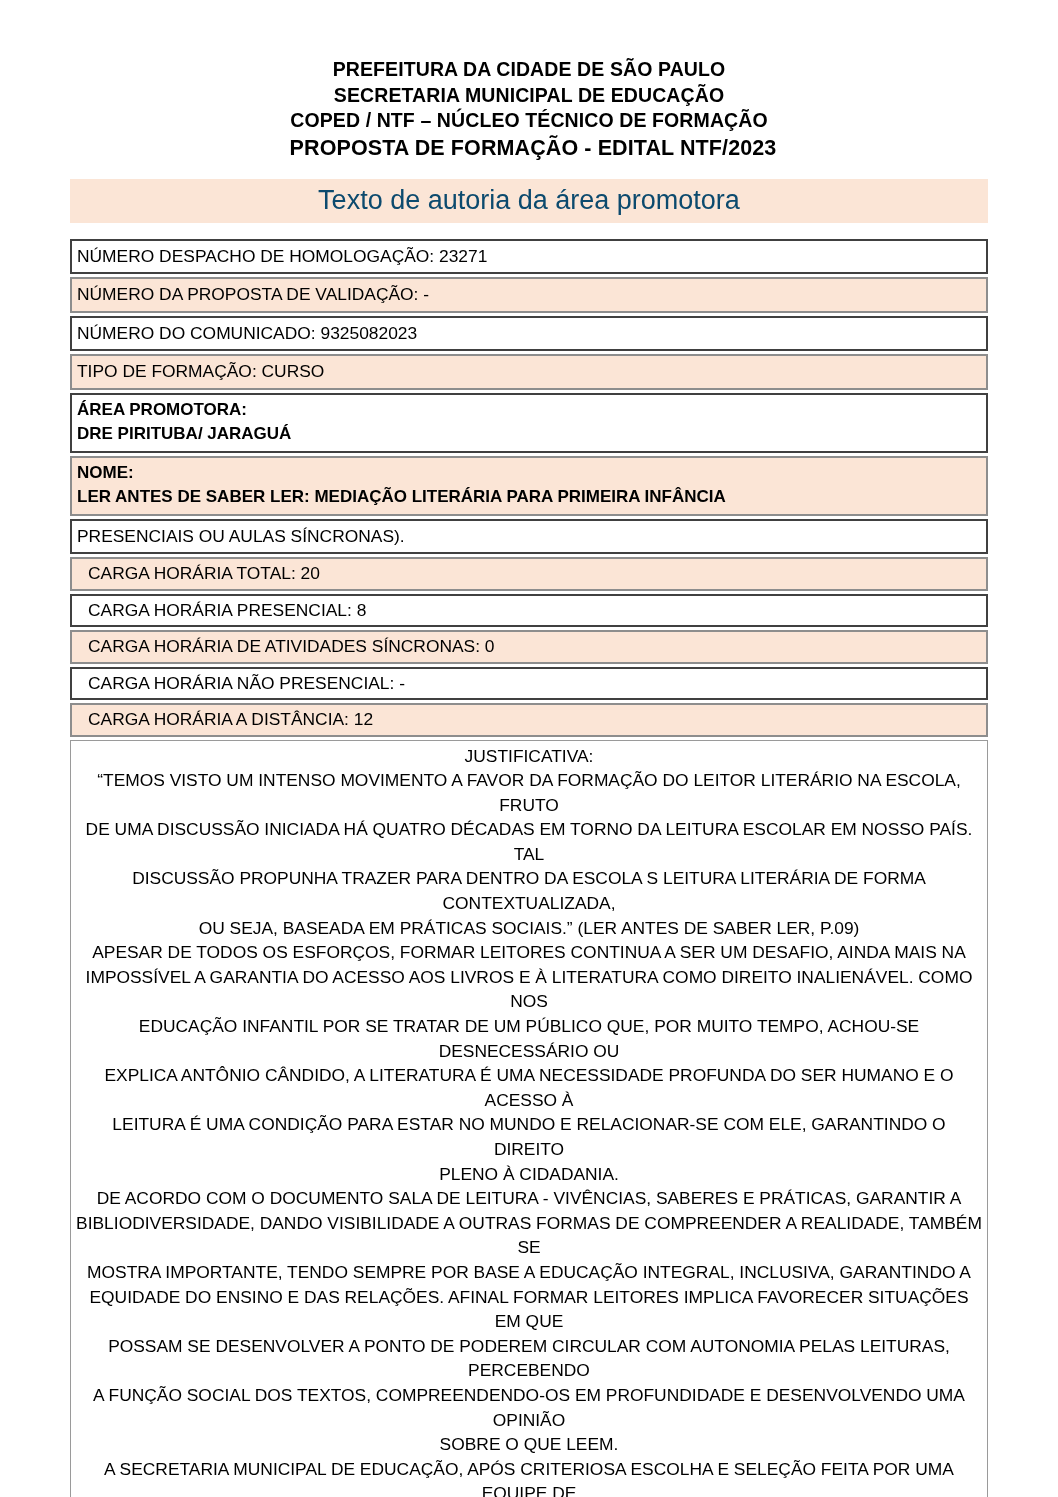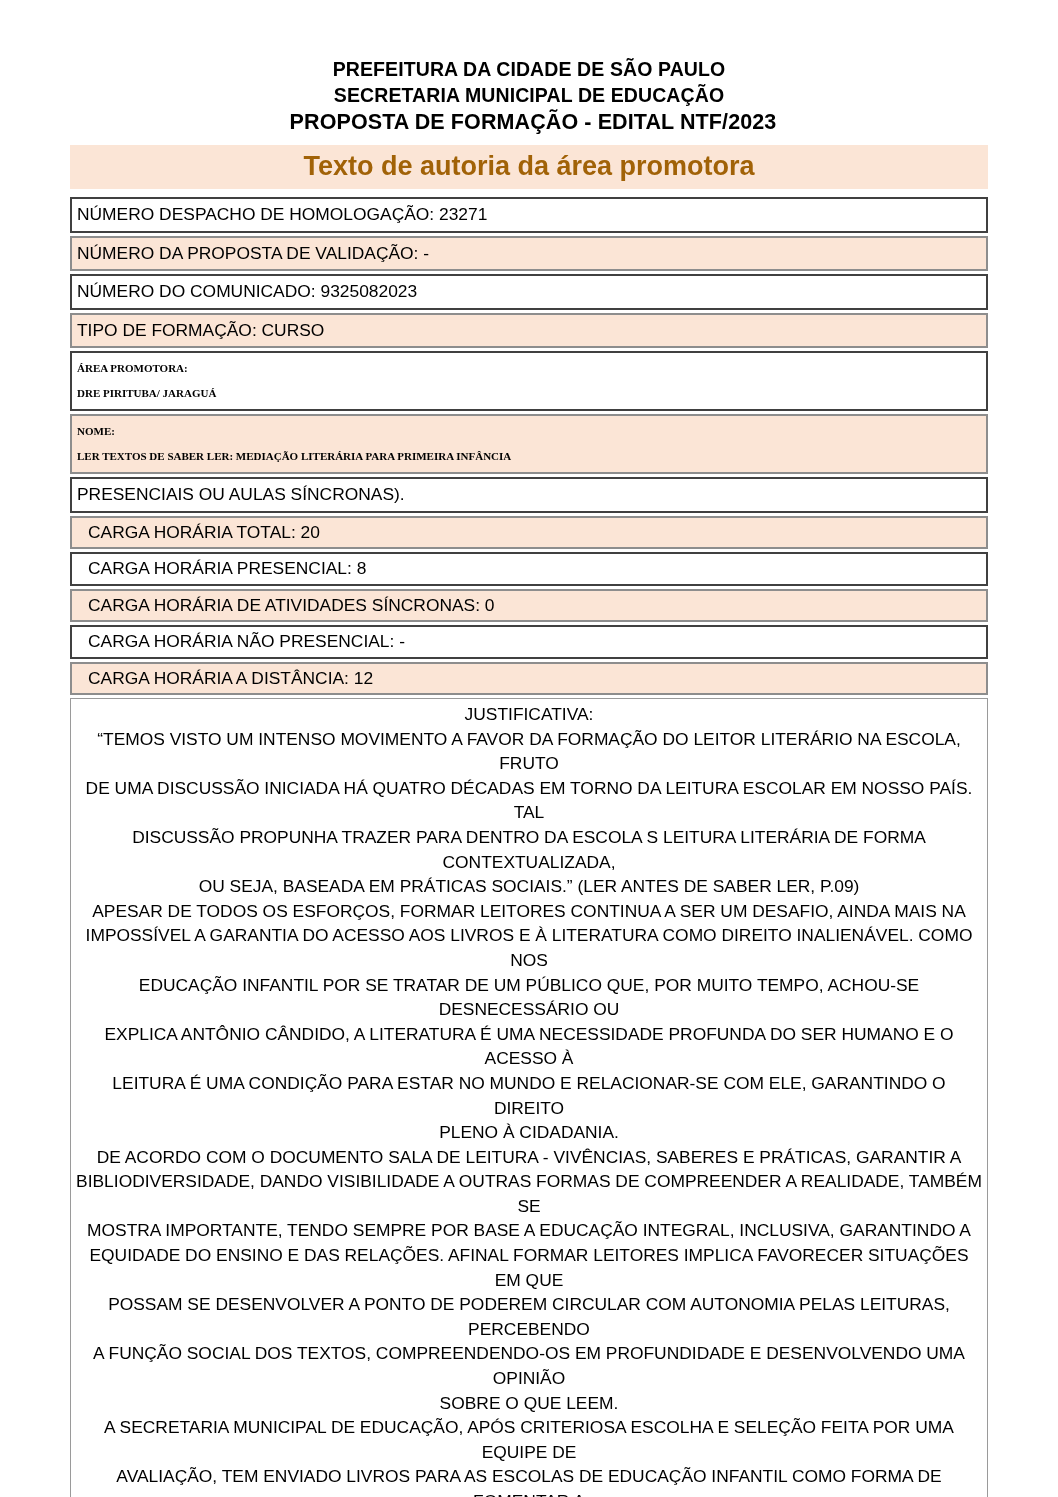--- a/index.html
+++ b/index.html
@@ -54,38 +54,37 @@
     margin-bottom: 3px;
     font-size: 17.4px;
     line-height: 24.5px;
   }
   .row.shaded {
     background: #fbe5d6;
     border-color: #8d8d8d;
   }
   .row.bold {
     font-weight: bold;
-    font-size: 11px;
-    font-family: Liberation Serif, serif;
+    font-size: 17px;
   }
   .row p {
     margin: 0;
     padding: 0;
   }
   .row.tight { padding-top: 2px; padding-bottom: 3px; padding-left: 16px; }
 
   
   .banner {
     box-sizing: border-box;
     width: 918px;
-    margin: 8px auto;
+    margin: 16px auto;
     background: #fbe5d6;
     text-align: center;
-    color: #a16207;
-    font-weight: bold;
+    color: #0c4a6e;
+    font-weight: normal;
     font-size: 27px;
     line-height: 40px;
     padding: 1px 0 3px 0;
     border: 0;
   }
 
   
   .block {
     box-sizing: border-box;
     border: 1px solid #9a9a9a;
@@ -102,20 +101,21 @@
   }
 </style>
 </head>
 <body>
 
 <div class="page">
 
   <div class="doc-header">
     <div class="hline">PREFEITURA DA CIDADE DE SÃO PAULO</div>
     <div class="hline">SECRETARIA MUNICIPAL DE EDUCAÇÃO</div>
+    <div class="hline">COPED / NTF – NÚCLEO TÉCNICO DE FORMAÇÃO</div>
     <div class="hline big">PROPOSTA DE FORMAÇÃO - EDITAL NTF/2023</div>
   </div>
 
   <div class="banner">Texto de autoria da área promotora</div>
 
   <div class="table-wrap">
 
     <div class="row">
       <p>NÚMERO DESPACHO DE HOMOLOGAÇÃO:  23271</p>
     </div>
@@ -132,21 +132,21 @@
       <p>TIPO DE FORMAÇÃO: CURSO</p>
     </div>
 
     <div class="row bold">
       <p>ÁREA PROMOTORA:</p>
       <p>DRE PIRITUBA/ JARAGUÁ</p>
     </div>
 
     <div class="row shaded bold">
       <p>NOME:</p>
-      <p>LER TEXTOS DE SABER LER: MEDIAÇÃO LITERÁRIA PARA PRIMEIRA INFÂNCIA</p>
+      <p>LER ANTES DE SABER LER: MEDIAÇÃO LITERÁRIA PARA PRIMEIRA INFÂNCIA</p>
     </div>
 
     <div class="row">
       <p>PRESENCIAIS OU AULAS SÍNCRONAS).</p>
     </div>
 
     <div class="row shaded tight">
       <p>CARGA HORÁRIA TOTAL: 20</p>
     </div>
 

